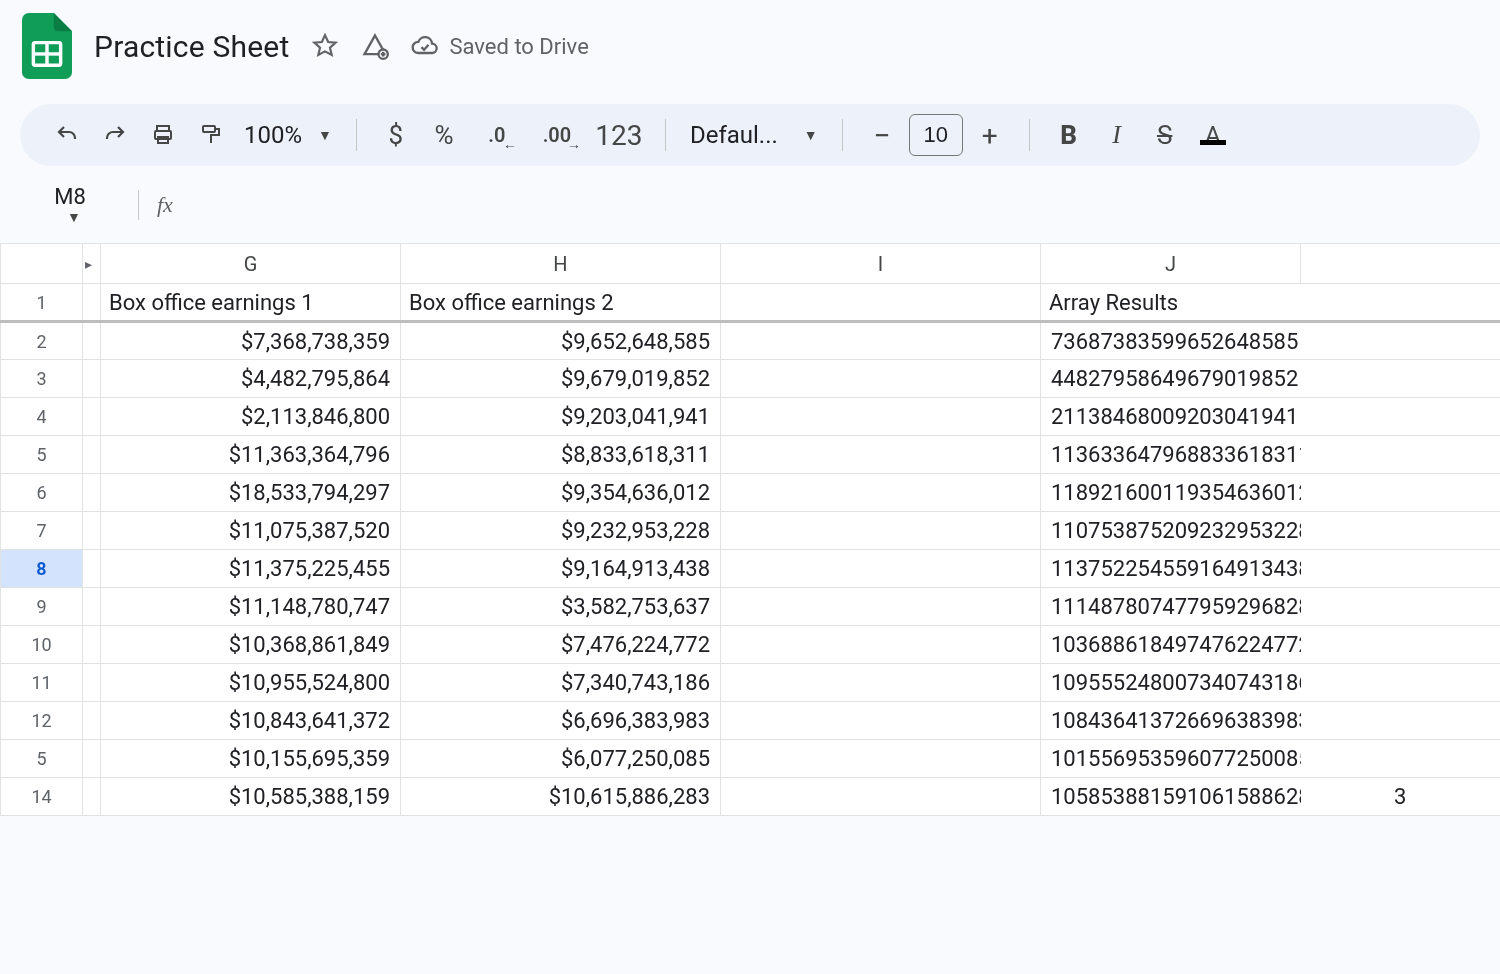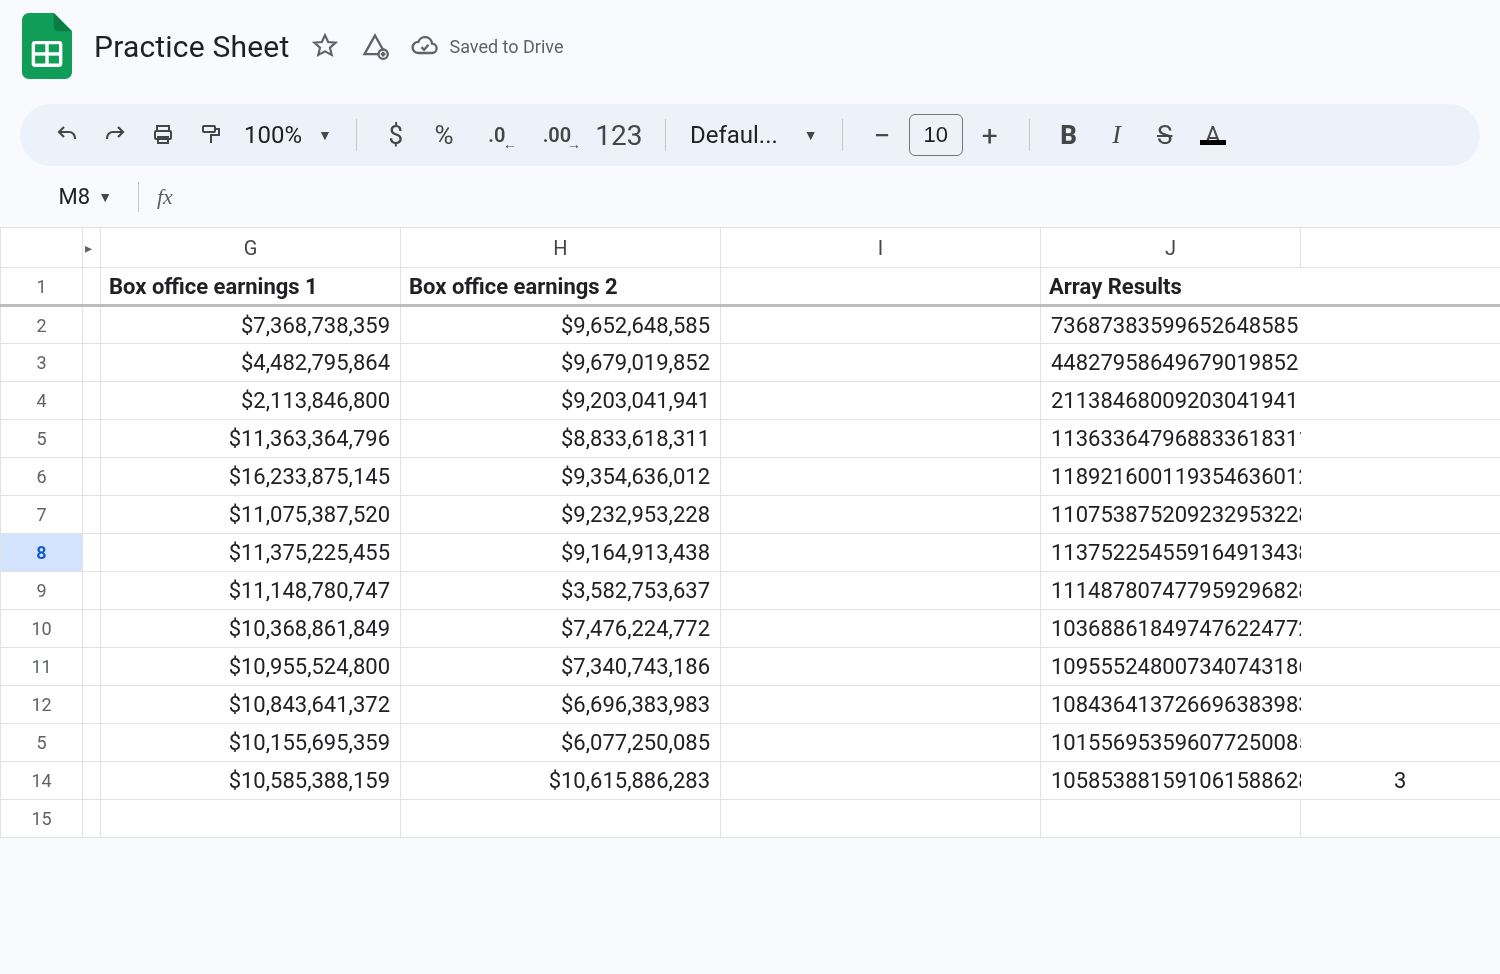--- a/index.html
+++ b/index.html
@@ -48,21 +48,21 @@
       display: inline-flex;
       align-items: center; justify-content: center;
       color: #5f6368;
       cursor: pointer;
     }
     .save-status {
       display: flex;
       align-items: center;
       gap: 10px;
       color: #5f6368;
-      font-size: 18px;
+      font-size: 22px;
     }
     .menu-bar {
       display: flex;
       gap: 30px;
       margin-top: 6px;
       padding-left: 4px;
     }
     .menu-item {
       font-size: 24px;
       color: #202124;
@@ -130,22 +130,23 @@
       align-items: center;
       padding: 14px 20px 6px 20px;
       gap: 8px;
     }
     .namebox {
       font-size: 22px;
       color: #202124;
       width: 100px;
       display: flex;
       align-items: center;
-      justify-content: flex-end;
+      justify-content: flex-start;
       padding: 4px 8px;
+      flex-direction: column;
     }
     .namebox-sep {
       width: 1px; height: 30px; background: #c4c7c5; margin: 0 10px;
     }
     .fx-label {
       font-style: italic;
       font-family: Georgia, serif;
       font-size: 22px;
       color: #5f6368;
     }
@@ -181,21 +182,21 @@
       color: #5f6368;
       font-size: 18px;
     }
     td.rowhead { background: #fff; }
     td.rowhead.sel {
       background: #d3e3fd;
       color: #0b57d0;
       font-weight: 600;
     }
     tbody tr.hdr-row td.dcell {
-      font-weight: 700;
+      font-weight: 400;
       color: #202124;
       padding: 2px 8px;
       text-align: left;
     }
     tbody tr.hdr-row { border-bottom: 3px solid #bdbdbd; }
     td.dcell {
       background: #fff;
       padding: 2px 10px;
       white-space: nowrap;
       overflow: hidden;
@@ -393,21 +394,21 @@
           <td class="dcell"></td>
           <td class="dcell right">$11,363,364,796</td>
           <td class="dcell right">$8,833,618,311</td>
           <td class="dcell"></td>
           <td class="dcell left" style="border-right:none;">113633647968833618311</td>
           <td class="dcell left" style="border-left:none;"></td>
         </tr>
         <tr>
           <td class="rowhead">6</td>
           <td class="dcell"></td>
-          <td class="dcell right">$16,233,875,145</td>
+          <td class="dcell right">$18,533,794,297</td>
           <td class="dcell right">$9,354,636,012</td>
           <td class="dcell"></td>
           <td class="dcell left" style="border-right:none;">118921600119354636012</td>
           <td class="dcell left" style="border-left:none;"></td>
         </tr>
         <tr>
           <td class="rowhead">7</td>
           <td class="dcell"></td>
           <td class="dcell right">$11,075,387,520</td>
           <td class="dcell right">$9,232,953,228</td>
@@ -470,25 +471,16 @@
           <td class="dcell left" style="border-left:none;"></td>
         </tr>
         <tr>
           <td class="rowhead">14</td>
           <td class="dcell"></td>
           <td class="dcell right">$10,585,388,159</td>
           <td class="dcell right">$10,615,886,283</td>
           <td class="dcell"></td>
           <td class="dcell left" style="border-right:none;">105853881591061588628</td>
           <td class="dcell left" style="border-left:none;">3</td>
-        </tr>
-        <tr>
-          <td class="rowhead">15</td>
-          <td class="dcell"></td>
-          <td class="dcell"></td>
-          <td class="dcell"></td>
-          <td class="dcell"></td>
-          <td class="dcell"></td>
-          <td class="dcell"></td>
         </tr>
       </tbody>
   </table>
 </div>
 
 </body></html>

